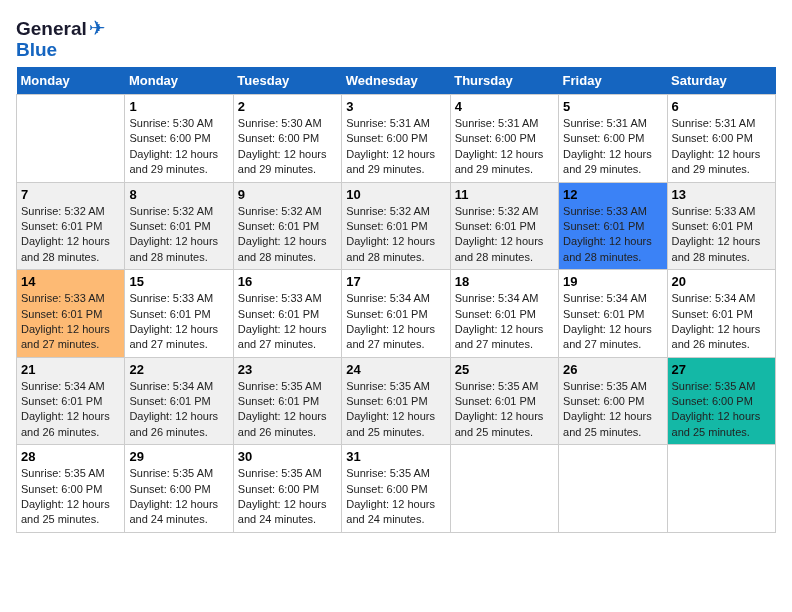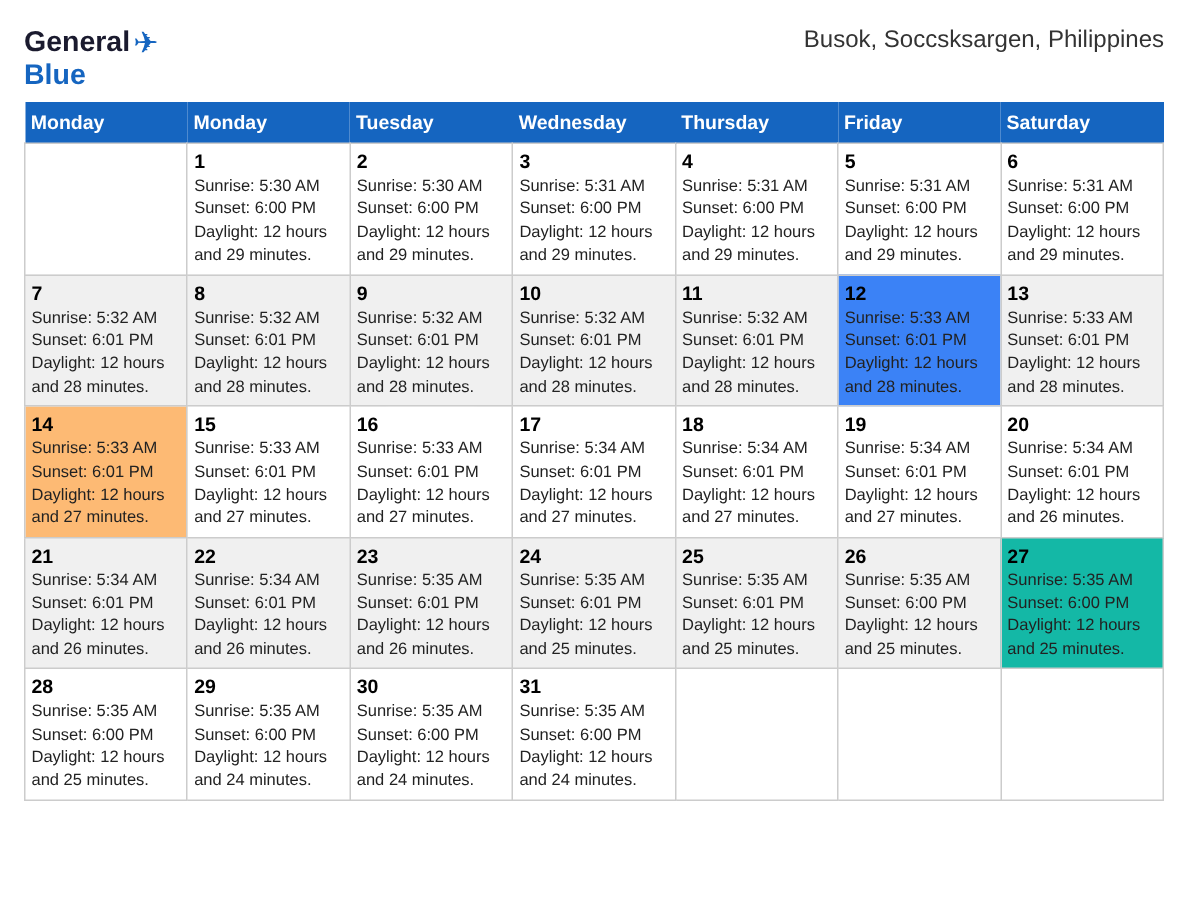--- a/index.html
+++ b/index.html
@@ -16,21 +16,21 @@
       align-items: flex-start;
       margin-bottom: 8px;
     }
     .logo {
       display: flex;
       flex-direction: column;
       align-items: flex-start;
     }
     .logo-top-row {
       display: flex;
-      align-items: center;
+      align-items: flex-end;
     }
     .title-area {
       text-align: right;
     }
     .month-title {
       font-size: 42px;
       font-weight: bold;
       color: #1a1a2e;
       line-height: 1.1;
     }
@@ -82,21 +82,20 @@
 
 <div class="header-area">
   <div class="logo">
     <div class="logo-top-row">
       <span style="font-size:19px;font-weight:bold;color:#1a1a2e;">General</span>
       <span style="color:#1565c0;font-size:20px;margin-left:2px;">✈</span>
     </div>
     <span style="font-size:19px;font-weight:bold;color:#1565c0;line-height:1;">Blue</span>
   </div>
   <div class="title-area">
-    <div class="location-title">Busok, Soccsksargen, Philippines</div>
   </div>
 </div>
 
 <table>
   <thead>
     <tr>
       <th>Monday</th>
       <th>Monday</th>
       <th>Tuesday</th>
       <th>Wednesday</th>

